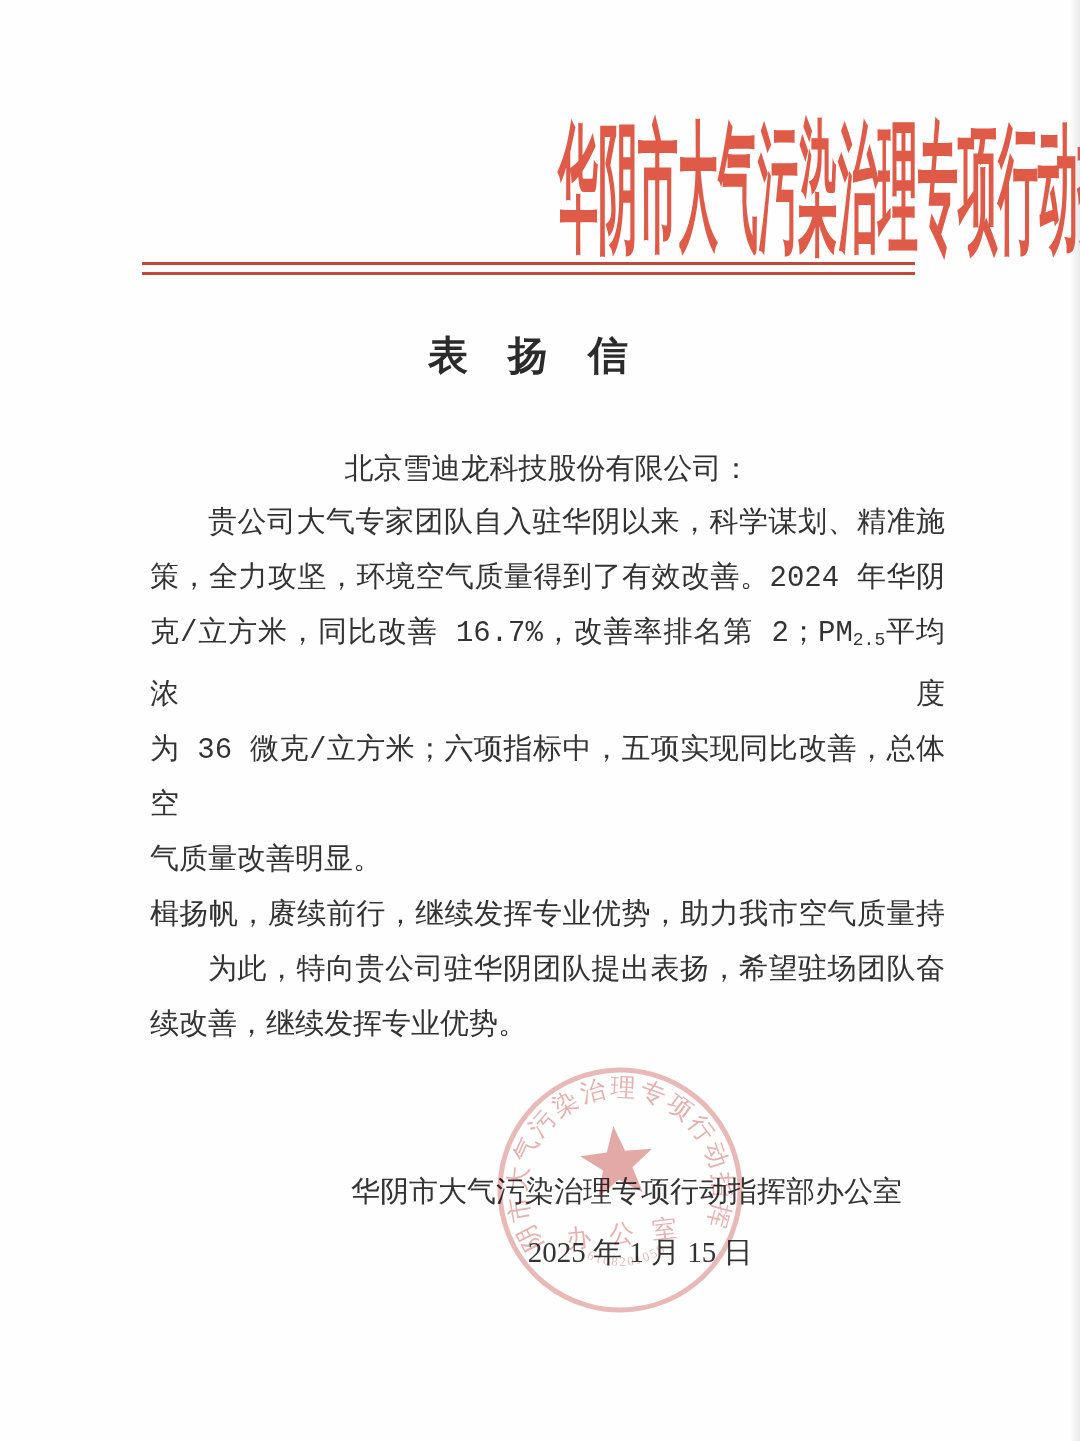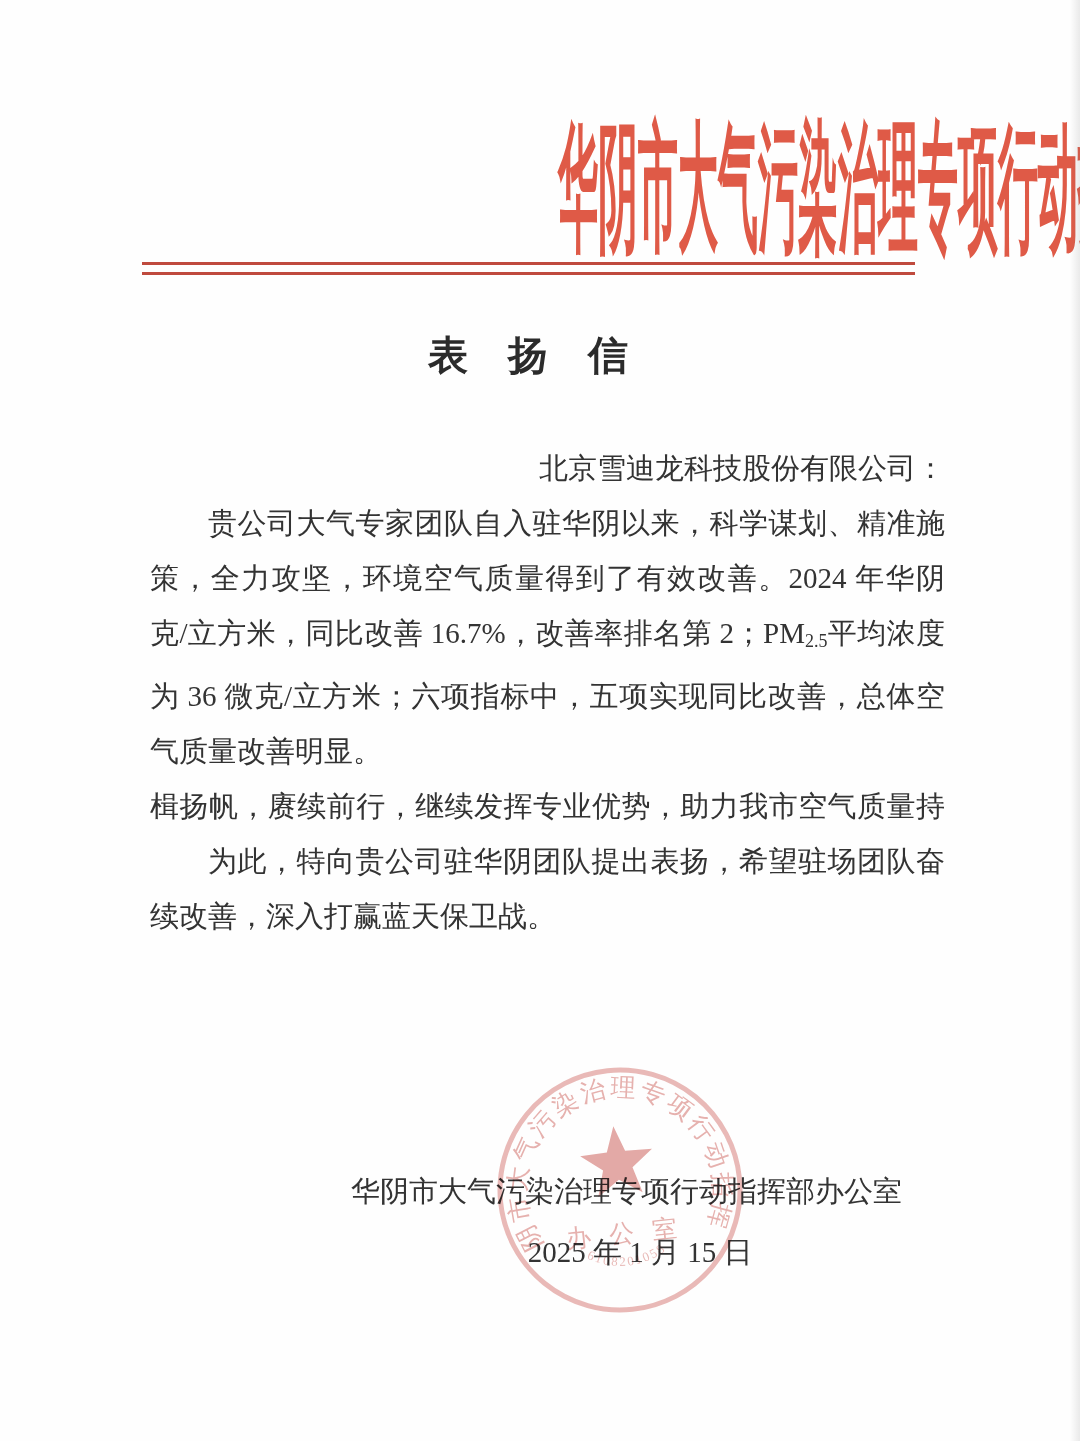--- a/index.html
+++ b/index.html
@@ -78,22 +78,22 @@
   
   .letter-body {
     position: absolute;
     top: 441px;
     left: 150px;
     width: 795px;
     font-size: 29px;
     line-height: 55px;
     color: var(--text);
   }
-  .salutation { text-align: right; }
-  .body-line { text-align: justify; }
+  .salutation { text-align: center; }
+  .body-line { text-align: justify; font-family: Liberation Mono, monospace; }
   .body-line.justify { text-align-last: justify; }
   .body-line.indent { text-indent: 2em; }
   .body-line sub {
     font-size: 0.62em;
     vertical-align: -0.22em;
   }
 
   
   .signature {
     position: absolute;
@@ -173,21 +173,21 @@
   <div class="letter-body">
     <div class="salutation">北京雪迪龙科技股份有限公司：</div>
     <div id="body-lines">
         <div class="body-line indent justify"><span>贵公司大气专家团队自入驻华阴以来，科学谋划、精准施</span></div>
         <div class="body-line justify"><span>策，全力攻坚，环境空气质量得到了有效改善。2024 年华阴</span></div>
         <div class="body-line justify"><span>克/立方米，同比改善 16.7%，改善率排名第 2；PM</span><sub>2.5</sub><span>平均浓度</span></div>
         <div class="body-line justify"><span>为 36 微克/立方米；六项指标中，五项实现同比改善，总体空</span></div>
         <div class="body-line"><span>气质量改善明显。</span></div>
         <div class="body-line justify"><span>楫扬帆，赓续前行，继续发挥专业优势，助力我市空气质量持</span></div>
         <div class="body-line indent justify"><span>为此，特向贵公司驻华阴团队提出表扬，希望驻场团队奋</span></div>
-        <div class="body-line"><span>续改善，深入打赢蓝天保卫战。</span></div>
+        <div class="body-line"><span>续改善，继续发挥专业优势。</span></div>
       </div>
   </div>
 
   <div class="signature">华阴市大气污染治理专项行动指挥部办公室</div>
   <div class="date-line">2025 年 1 月 15 日</div>
 
   <svg class="official-seal" viewBox="0 0 260 260">
     <defs>
       <path id="seal-arc" d="M 55.9,187.9 A 94,94 0 1 1 204.1,187.9" fill="none"></path>
       <path id="seal-num-arc" d="M 69.3,175.7 A 76,76 0 0 0 190.7,175.7" fill="none"></path>

